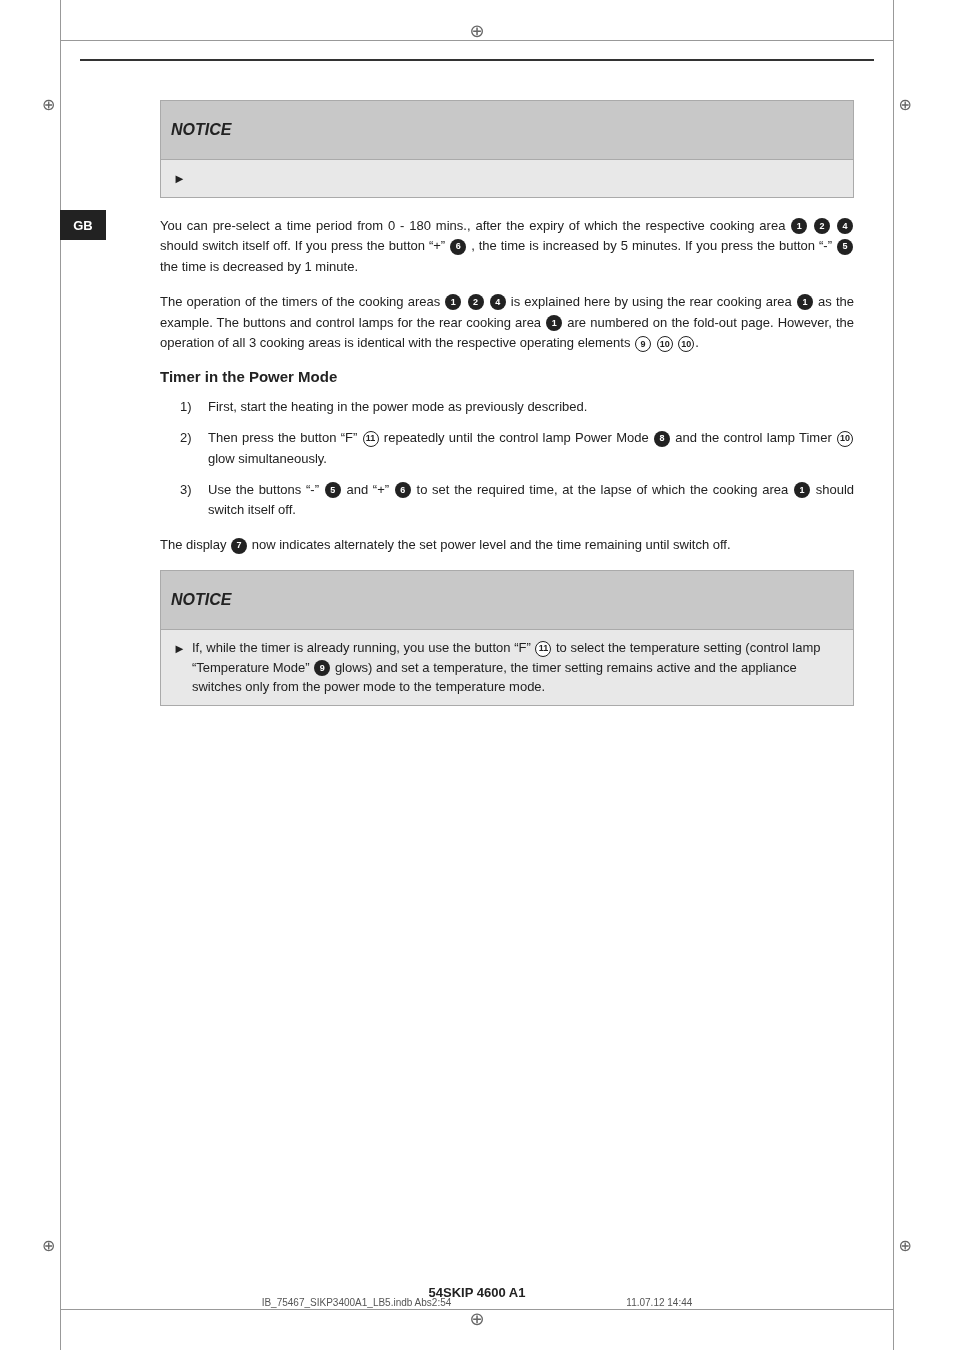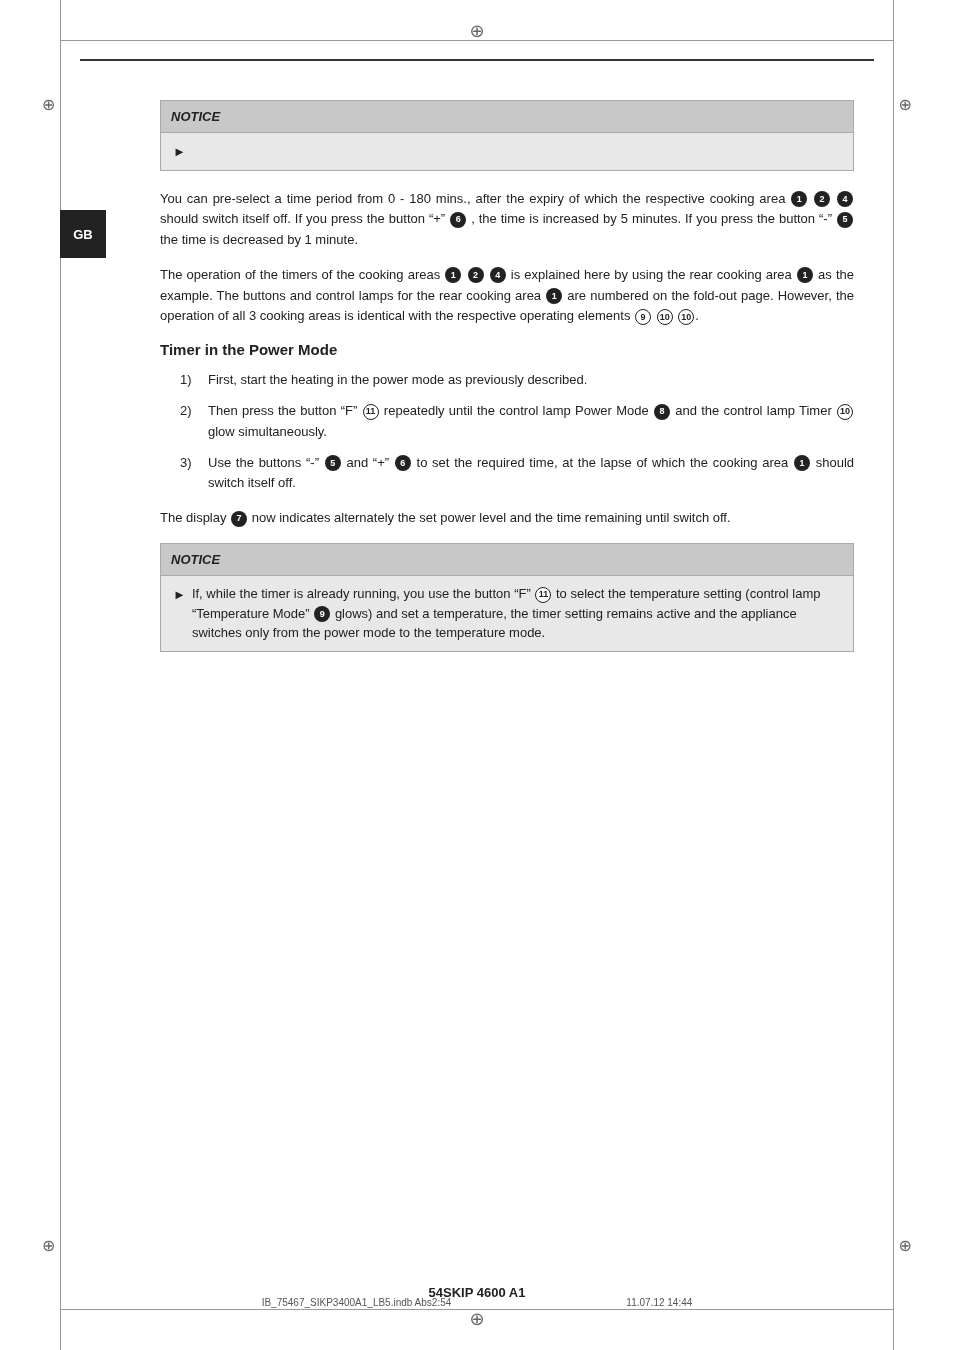--- a/index.html
+++ b/index.html
@@ -99,21 +99,21 @@
       border-bottom: 2px solid #333;
       margin-top: 4px;
     }
 
     
     .gb-badge {
       position: absolute;
       left: 60px;
       top: 210px;
       width: 46px;
-      height: 48px;
+      height: 30px;
       background: #222;
       color: #fff;
       display: flex;
       align-items: center;
       justify-content: center;
       font-size: 13px;
       font-weight: bold;
       font-family: Arial, sans-serif;
     }
 
@@ -126,24 +126,24 @@
     }
 
     
     .notice-box {
       border: 1px solid #aaa;
       background: #e8e8e8;
       margin-bottom: 18px;
     }
     .notice-header {
       background: #c8c8c8;
-      padding: 8px 10px;
+      padding: 20px 10px;
       font-weight: bold;
       font-style: italic;
-      font-size: 13px;
+      font-size: 16px;
       border-bottom: 1px solid #aaa;
     }
     .notice-body {
       padding: 8px 12px;
       font-size: 13px;
       line-height: 1.5;
     }
     .notice-body .bullet-item {
       display: flex;
       gap: 6px;

